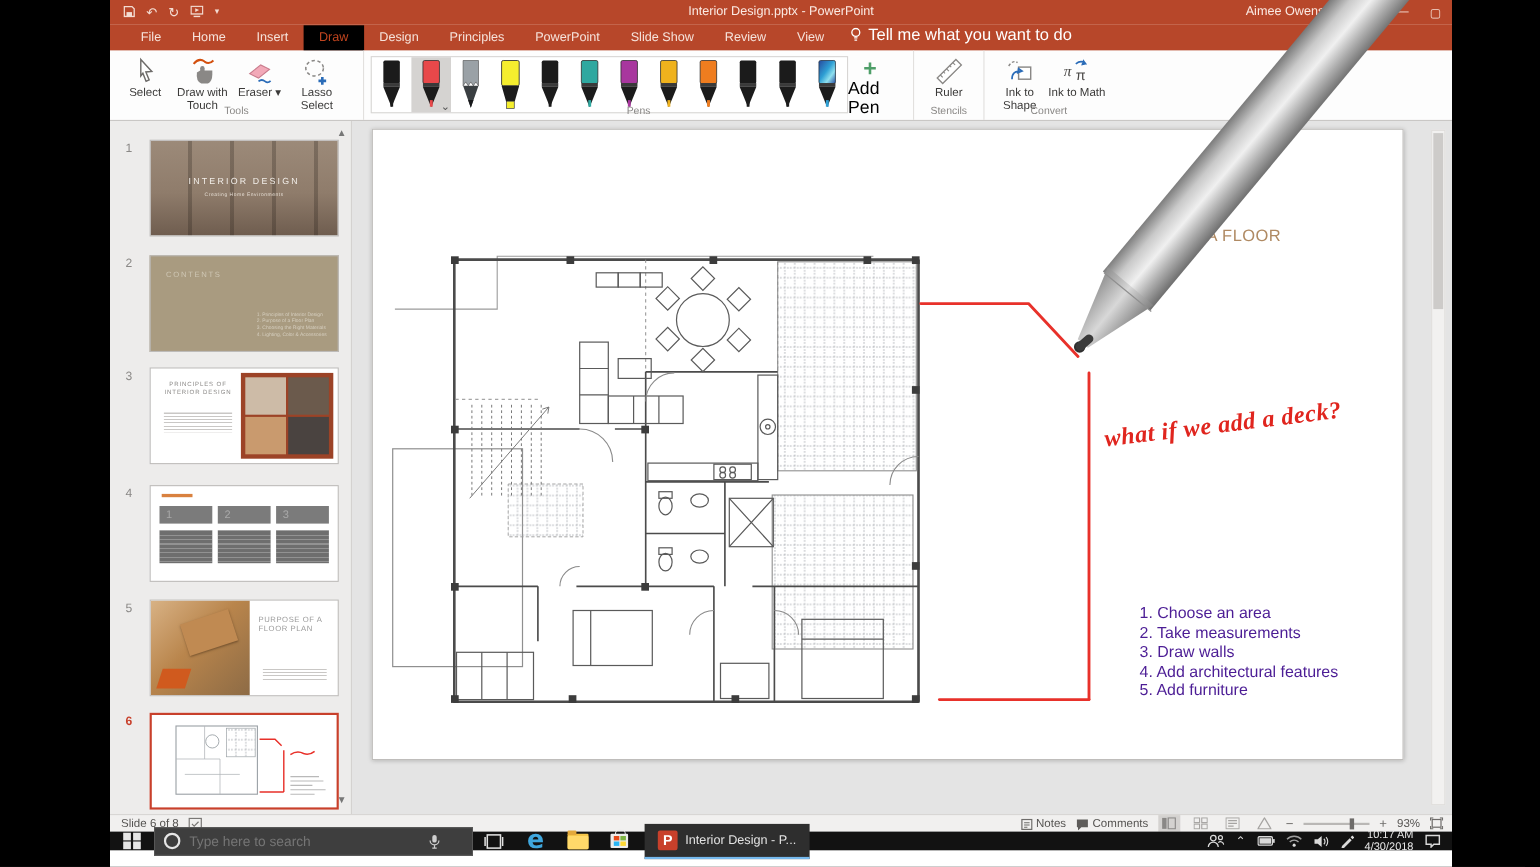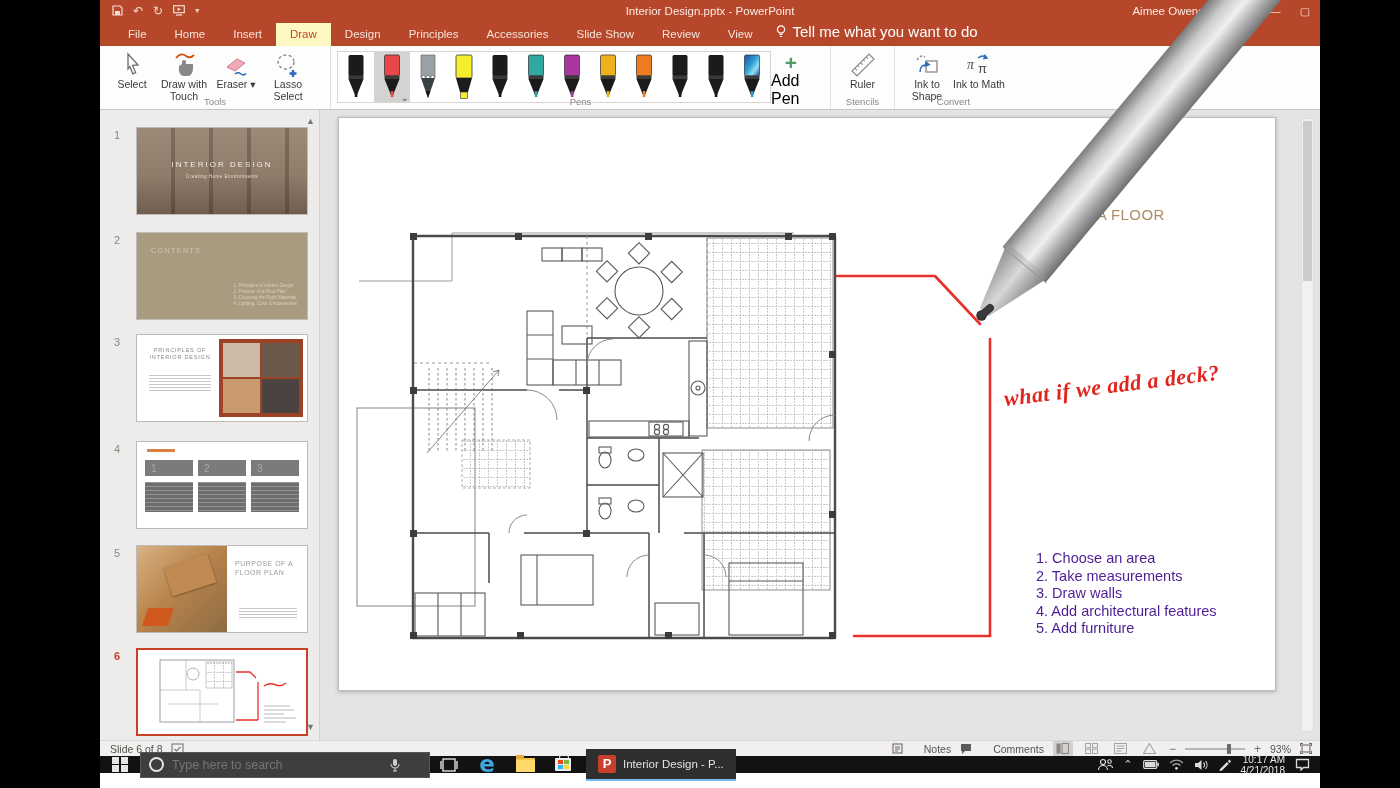--- a/index.html
+++ b/index.html
@@ -14,21 +14,21 @@
   .qat .qicon { color:#F3DCD2; font-size:12px; line-height:12px; cursor:default; }
   .win-title { position:absolute; left:0; right:0; text-align:center; font-size:11.5px; color:#FBEAE3; pointer-events:none; }
   .tb-right { position:absolute; right:0; top:0; height:22px; display:flex; align-items:center; }
   .user-name { font-size:11.5px; color:#FBEAE3; margin-right:26px; }
   .winbtn { width:30px; height:22px; display:flex; align-items:center; justify-content:center;
             color:#F3DCD2; font-size:11px; }
 
   
   .tabrow { position:absolute; left:0; top:22px; width:100%; height:24px; background:#B7472A; display:flex; align-items:flex-end; }
   .tab { color:#F6E3DB; font-size:11.5px; padding:5px 14px 6px; cursor:default; }
-  .tab.active { background:#fef9c3; color:#C2451F;text-align:right; }
+  .tab.active { background:#000000; color:#C2451F;text-align:right; }
   .tellme { display:flex; align-items:center; gap:6px; color:#fff; font-size:15px; padding:5px 10px 6px; }
 
   
   .ribbon { position:absolute; left:0; top:46px; width:100%; height:64px; background:#FDFDFD;
             border-bottom:1px solid #C9C7C5; display:flex; }
   .rgroup { position:relative; height:100%; display:flex; align-items:flex-start; padding:4px 6px 0; }
   .rgroup + .rgroup { border-left:1px solid #E2E0DE; }
   .glabel { position:absolute; bottom:2px; left:0; right:0; text-align:center; font-size:9.5px; color:#8A8886; }
   .bigbtn { width:52px; display:flex; flex-direction:column; align-items:center; gap:1px; padding-top:2px; }
   .bigbtn .blabel { font-size:10.5px; color:#3B3A39; text-align:center; line-height:11.5px; }
@@ -90,21 +90,21 @@
   .slide-title { position:absolute; left:692px; top:88px; width:170px; font-size:15px; color:#B08A63; letter-spacing:.4px; }
   .steps { position:absolute; left:697px; top:432px; font-size:14.5px; color:#4c1d95; line-height:17.5px; }
   .canvas-scrollbar { position:absolute; right:6px; top:8px; width:13px; height:614px; background:#F2F1F0; border:1px solid #E0DEDC; }
   .canvas-scrollbar .sthumb { position:absolute; left:1px; right:1px; top:2px; height:160px; background:#CDCBC9; }
 
   
   .statusbar { position:absolute; left:0; top:740px; width:100%; height:16px; background:#F1F0EF;
                border-top:1px solid #D8D6D4; display:flex; align-items:center; font-size:10.5px; color:#565452; }
   .sb-left { display:flex; align-items:center; gap:8px; padding-left:10px; }
   .sb-right { margin-left:auto; display:flex; align-items:center; gap:9px; padding-right:8px; }
-  .sb-item { display:flex; align-items:center; gap:21px; }
+  .sb-item { display:flex; align-items:flex-end; gap:3px; }
   .viewbtn { width:20px; height:15px; display:flex; align-items:center; justify-content:center; }
   .viewbtn.active { background:#D4D2D0; }
   .zoom-track { width:60px; height:2px; background:#B9B7B5; position:relative; }
   .zoom-thumb { position:absolute; left:42px; top:-4px; width:4px; height:10px; background:#6E6C6A; }
 
   
   .taskbar { position:absolute; left:0; top:756px; width:100%; height:17px; background:#121212;
              display:flex; align-items:center; color:#E6E6E6; }
   .start { width:40px; height:32px; display:flex; align-items:center; justify-content:center; }
   .winlogo { display:grid; grid-template-columns:7px 7px; grid-template-rows:7px 7px; gap:1.5px; }
@@ -200,21 +200,21 @@
     </div>
   </div>
 
   <div class="tabrow" style="padding-left:14px;">
     <span class="tab">File</span>
     <span class="tab">Home</span>
     <span class="tab">Insert</span>
     <span class="tab active">Draw</span>
     <span class="tab">Design</span>
     <span class="tab">Principles</span>
-    <span class="tab">Accessories</span>
+    <span class="tab">PowerPoint</span>
     <span class="tab">Slide Show</span>
     <span class="tab">Review</span>
     <span class="tab">View</span>
     <span class="tellme">
       <svg width="10" height="13" viewBox="0 0 10 13">
           <circle cx="5" cy="4.5" r="3.6" fill="none" stroke="#fff" stroke-width="1.2"></circle>
           <path d="M3.5 9.5 h3 M3.8 11.5 h2.4" stroke="#fff" stroke-width="1.2"></path>
         </svg>
       <span>Tell me what you want to do</span>
     </span>
@@ -720,21 +720,21 @@
         </svg>
       <svg width="14" height="12" viewBox="0 0 14 12">
           <path d="M1 4 h3 l3.5-3 v10 L4 8 H1 Z" fill="#DADADA"></path>
           <path d="M9.5 3.5 a3.5 3.5 0 0 1 0 5 M11.5 2 a6 6 0 0 1 0 8" fill="none" stroke="#DADADA" stroke-width="1.1"></path>
         </svg>
       <svg width="13" height="13" viewBox="0 0 13 13">
           <path d="M2 11 L9 4 l1.8 1.8 L3.8 12.8 L1.5 13 Z M9.8 3.2 l1.6-1.6 1.8 1.8 -1.6 1.6 Z" fill="#DADADA"></path>
         </svg>
       <div class="clock">
         <div>10:17 AM</div>
-        <div>4/21/2018</div>
+        <div>4/30/2018</div>
       </div>
       <svg width="15" height="13" viewBox="0 0 15 13">
           <path d="M1.5 1.5 h12 v8 h-5 l-2.5 2.5 v-2.5 h-4.5 z" fill="none" stroke="#DADADA" stroke-width="1.3"></path>
         </svg>
     </div>
   </div>
 </div>
 
 <svg class="pen-overlay" viewBox="0 0 1400 788">
   <polygon points="1002.6,246.8 1045.6,282.6 1485.9,-245.8 1442.9,-281.6" fill="url(#penmetal)"></polygon>

